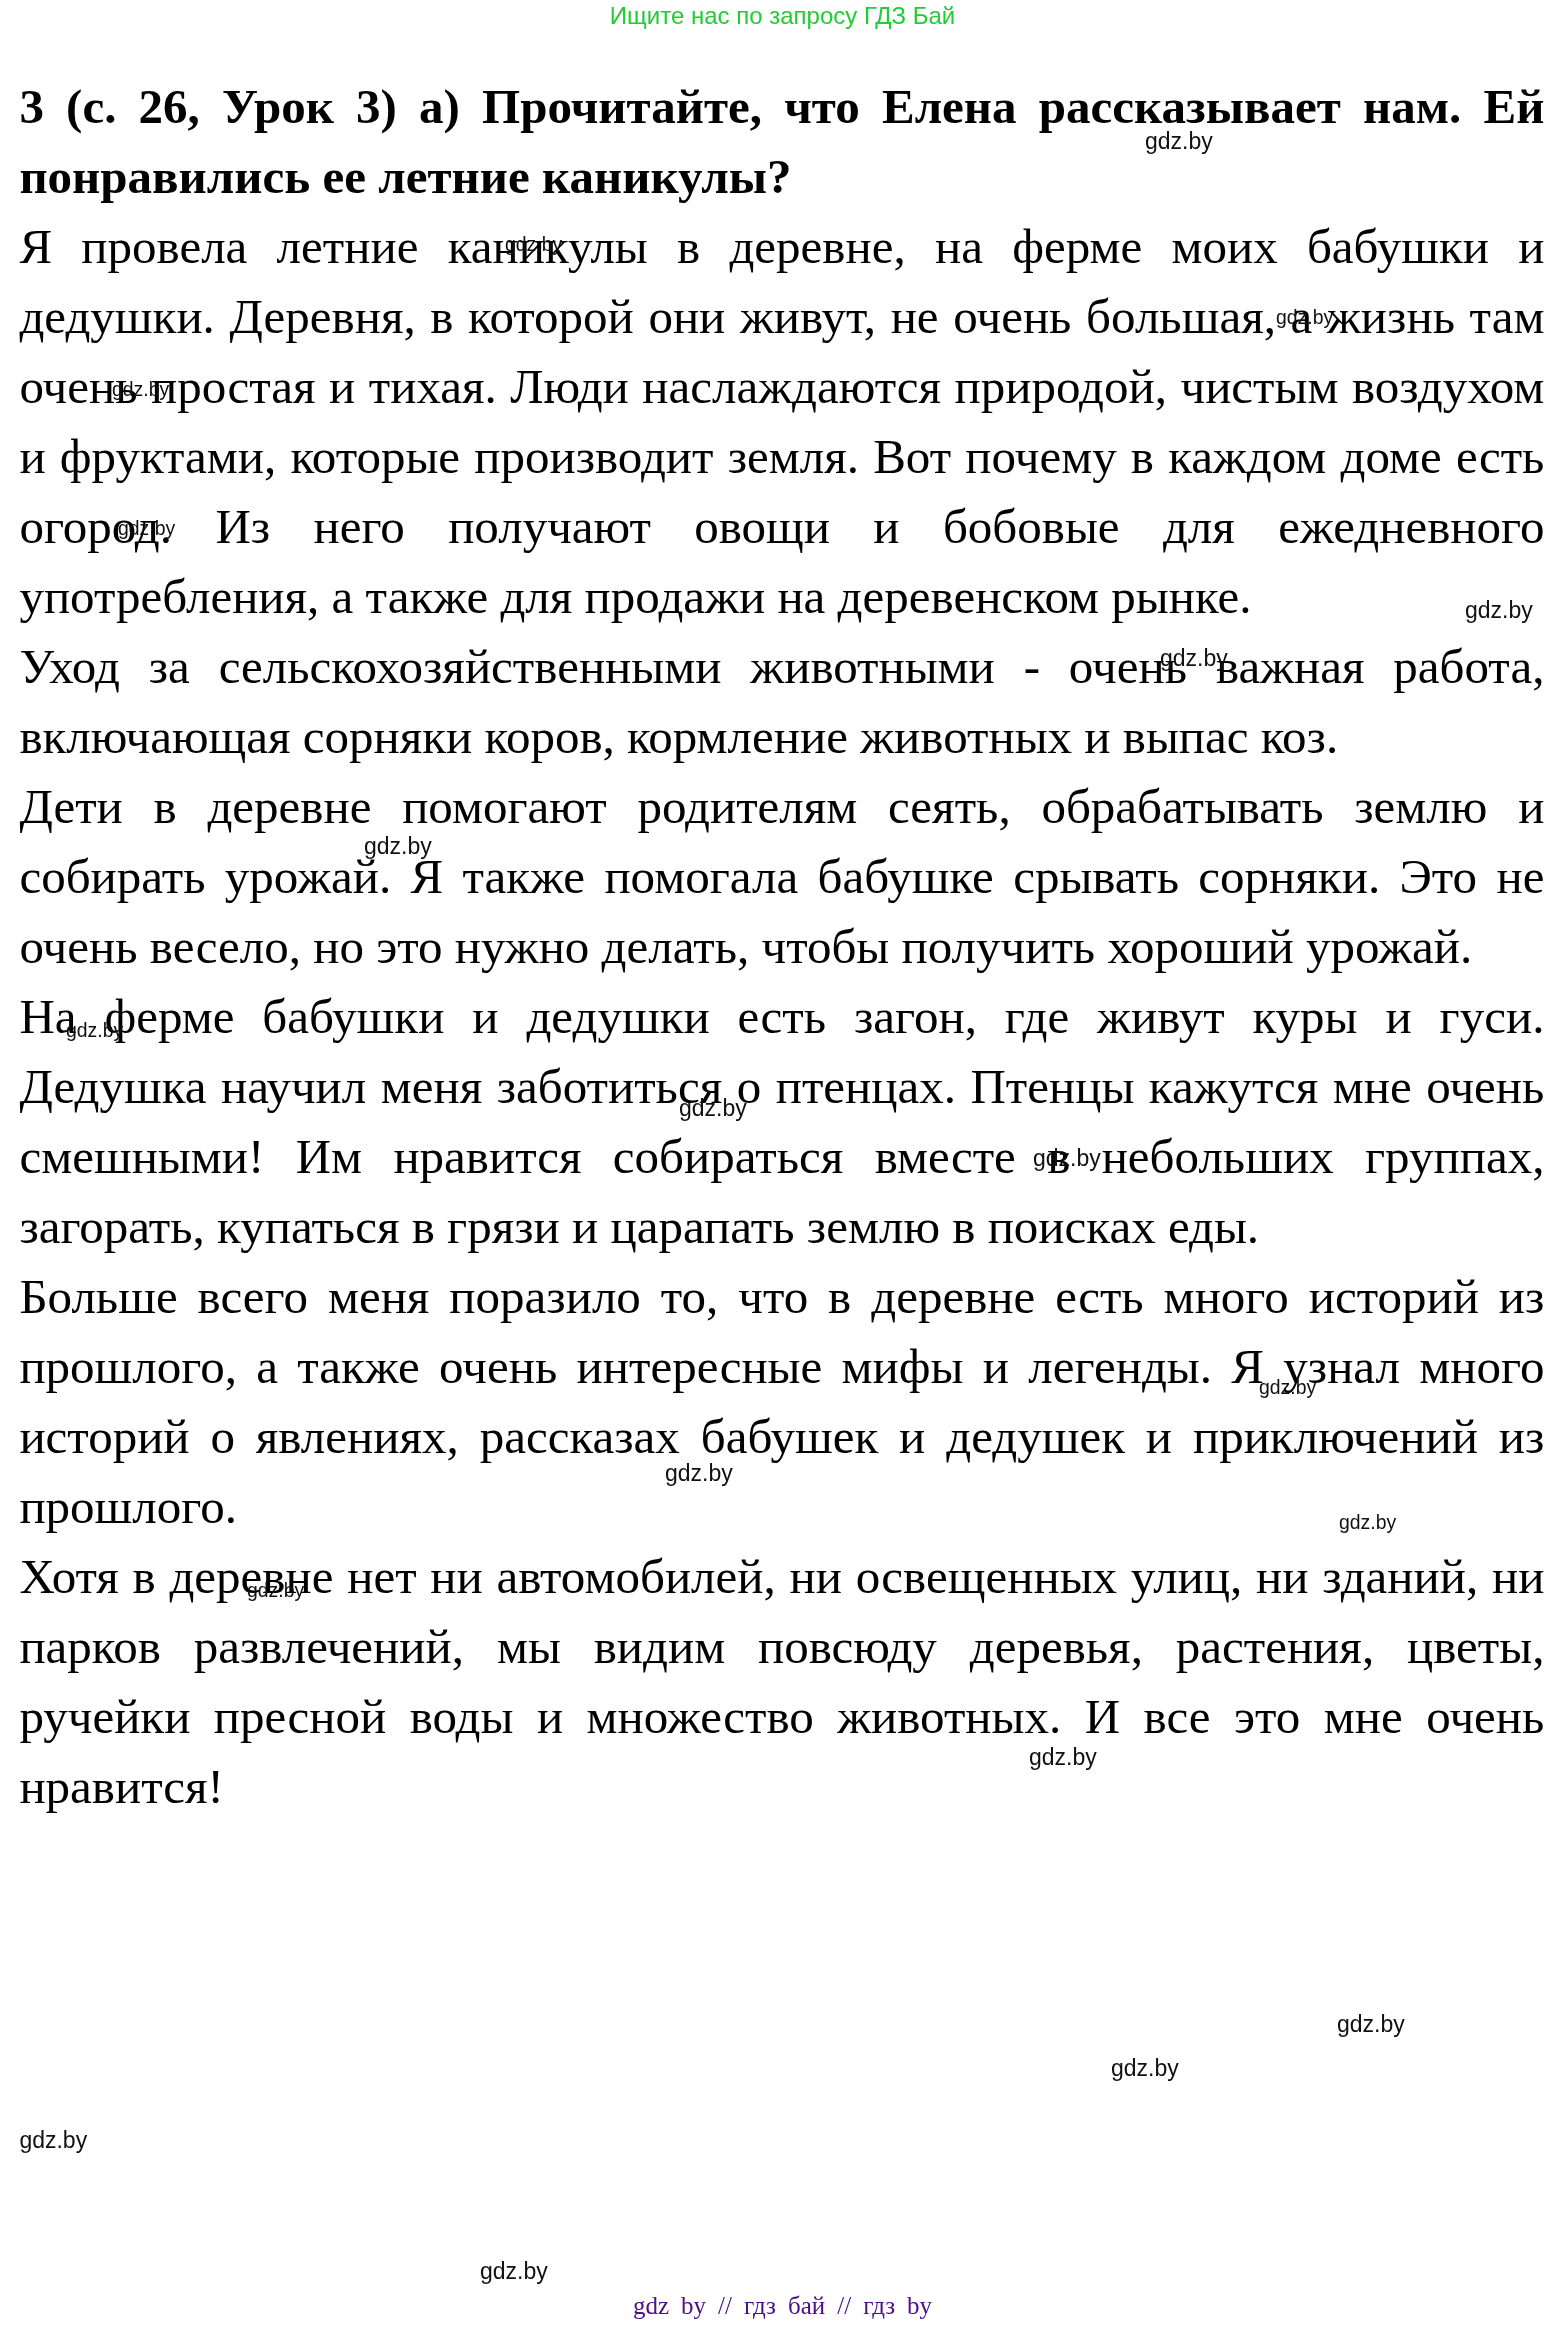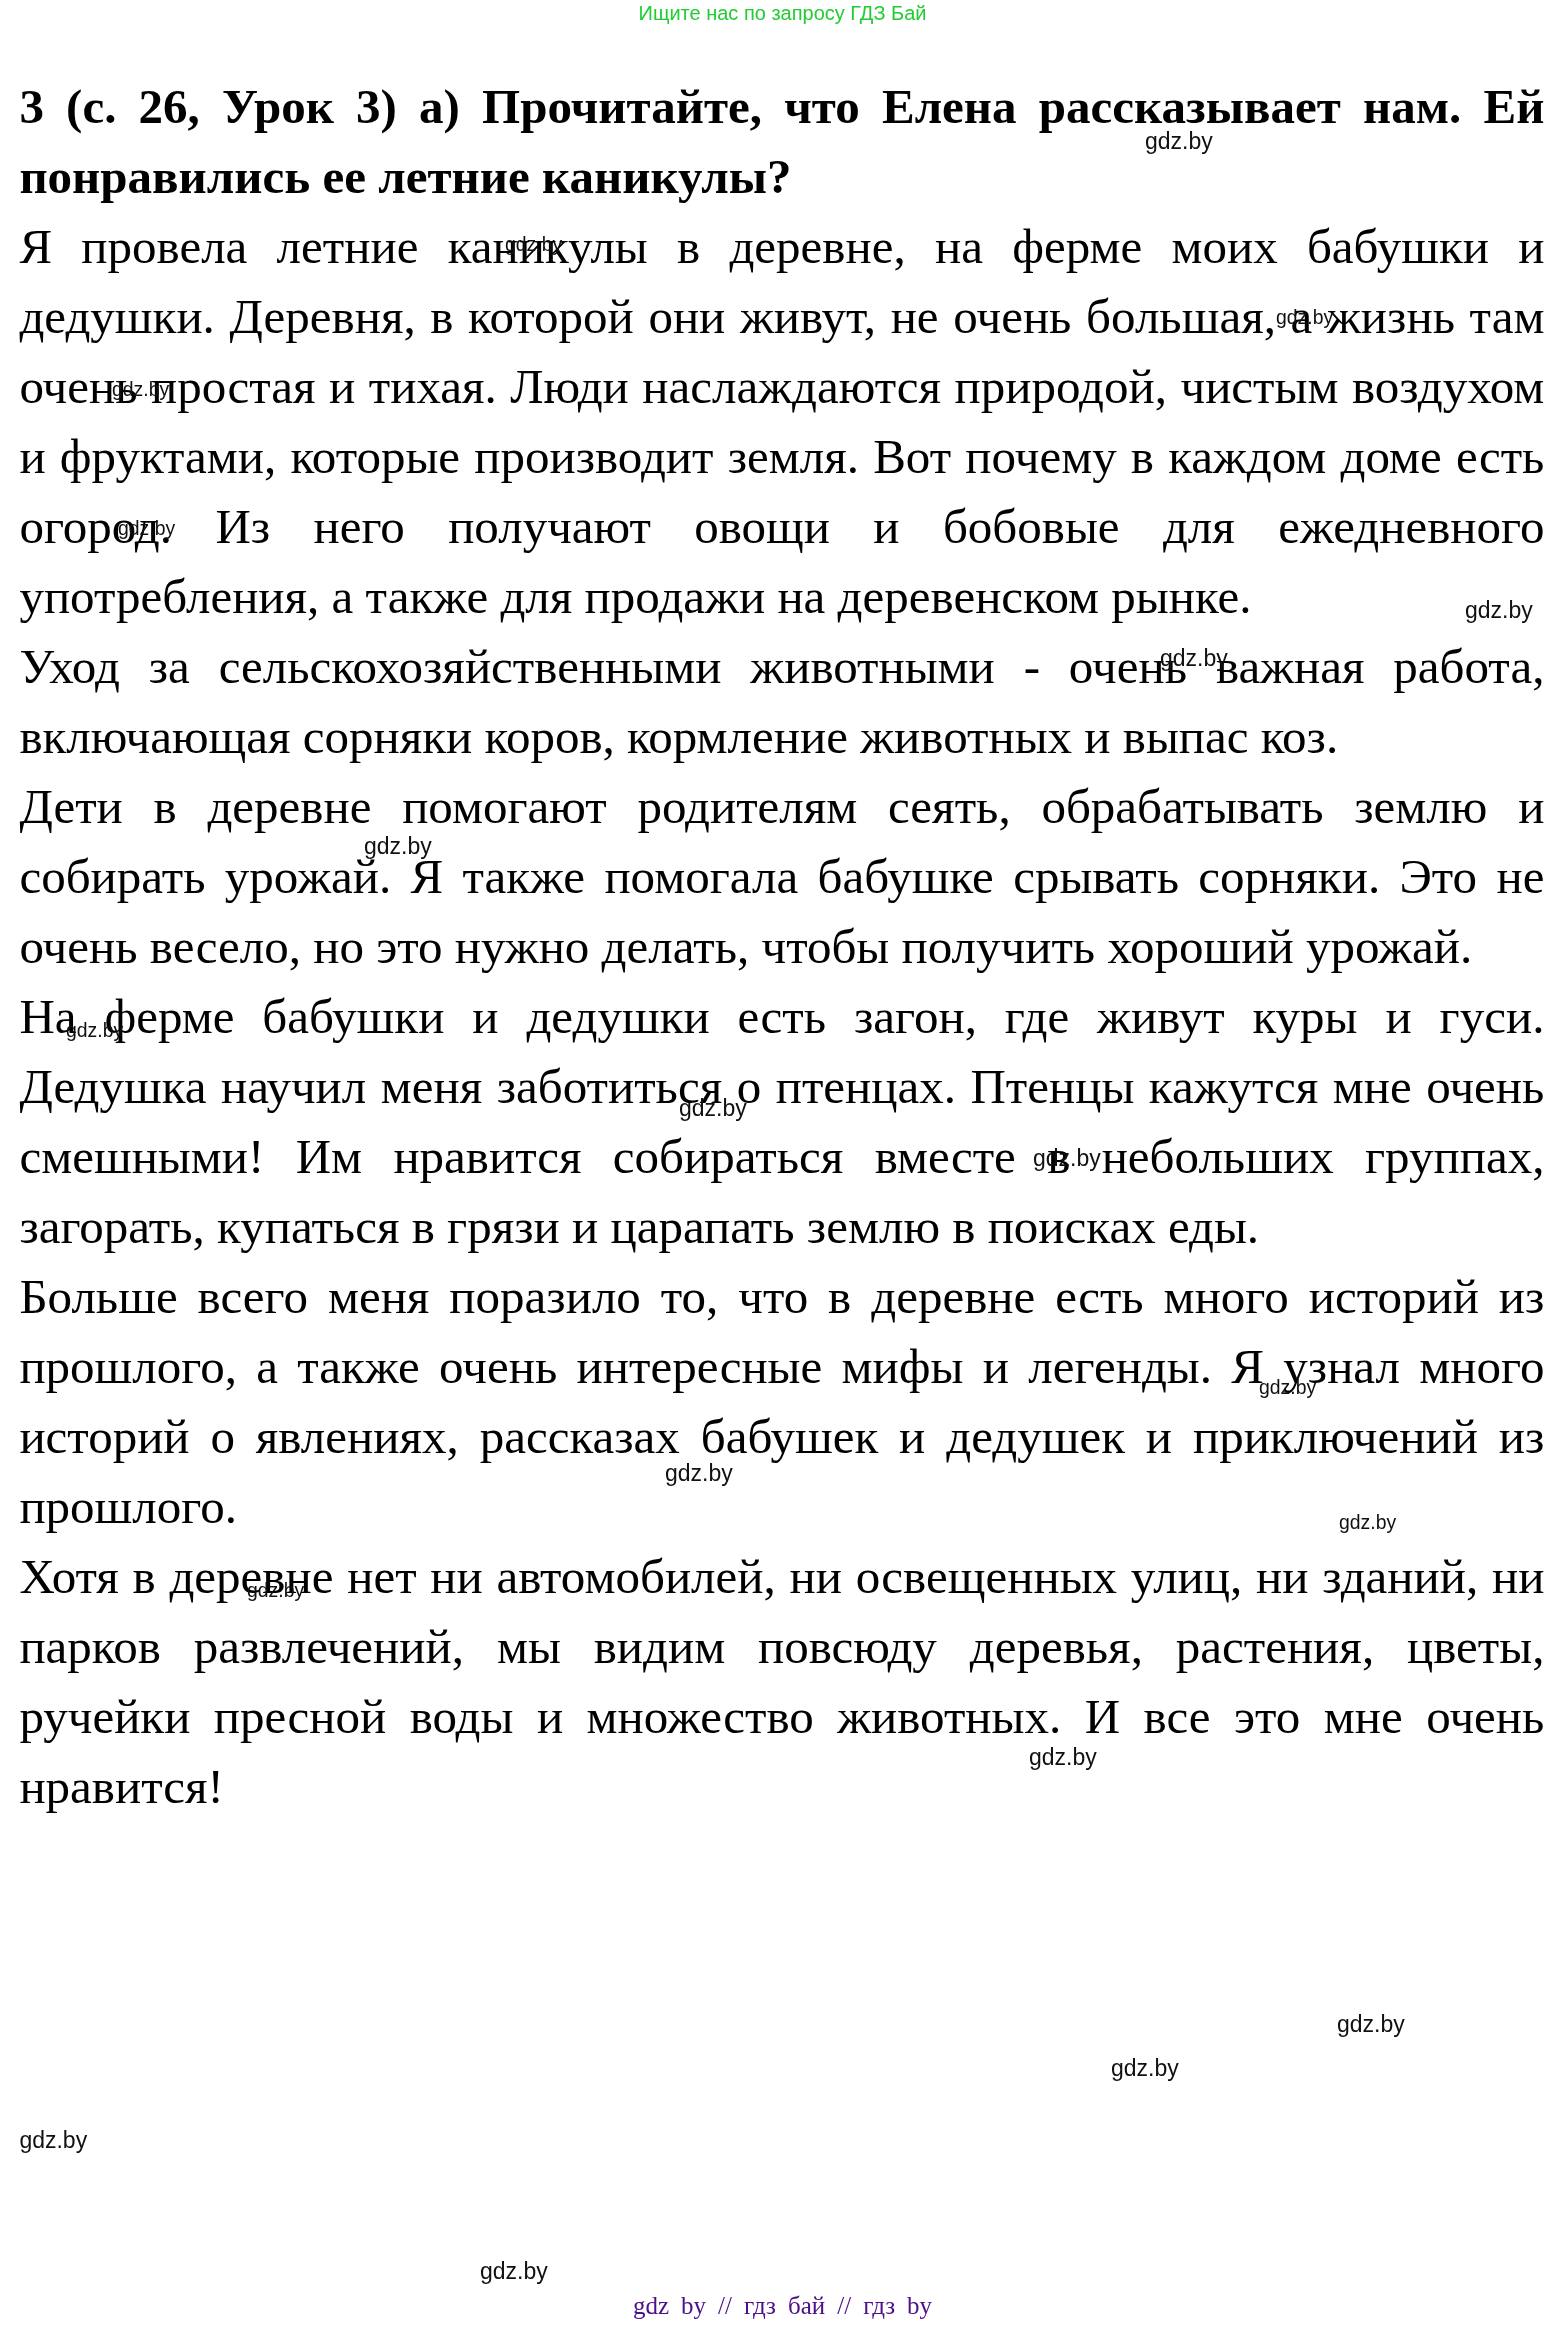--- a/index.html
+++ b/index.html
@@ -1,19 +1,19 @@
 <!DOCTYPE html>
 <html><head>
 <meta charset="utf-8">
 <style>
   html, body { margin: 0; padding: 0; background: #ffffff; }
   body { width: 1565px; height: 2326px; position: relative; overflow: hidden; }
   .banner {
     position: absolute; top: 1.9px; left: 0; width: 1565px; text-align: center;
-    font-family: "Liberation Sans", sans-serif; font-size: 20px; color: #22cc33;
+    font-family: "Liberation Sans", sans-serif; font-size: 24px; color: #22cc33;
   }
   .footer {
     position: absolute; top: 2292px; left: 0; width: 1565px; text-align: center;
     font-family: Liberation Serif, serif; font-size: 25px; color: #4b0f8a;
     word-spacing: 5.8px;
   }
   .content {
     position: absolute; top: 37px; left: 19.4px; width: 1525px;
     font-family: "Liberation Serif", serif; font-size: 49px; line-height: 70px; color: #000;
   }

